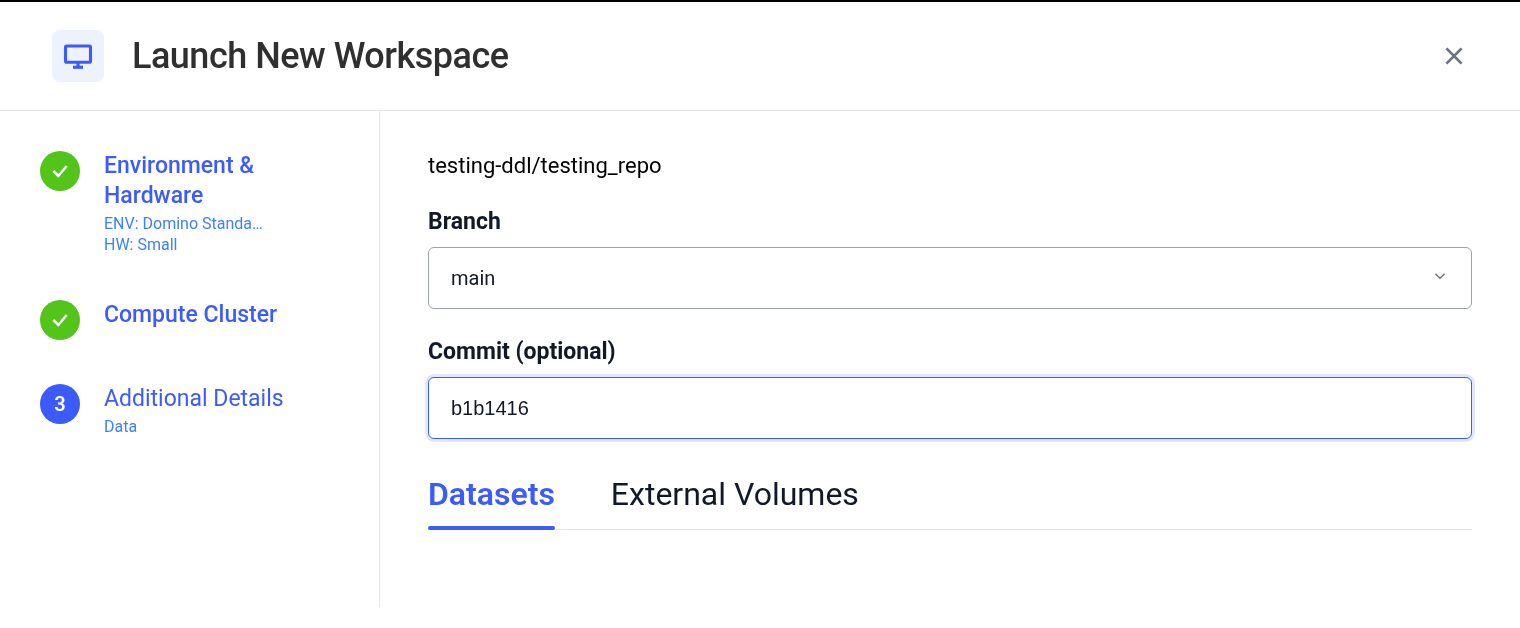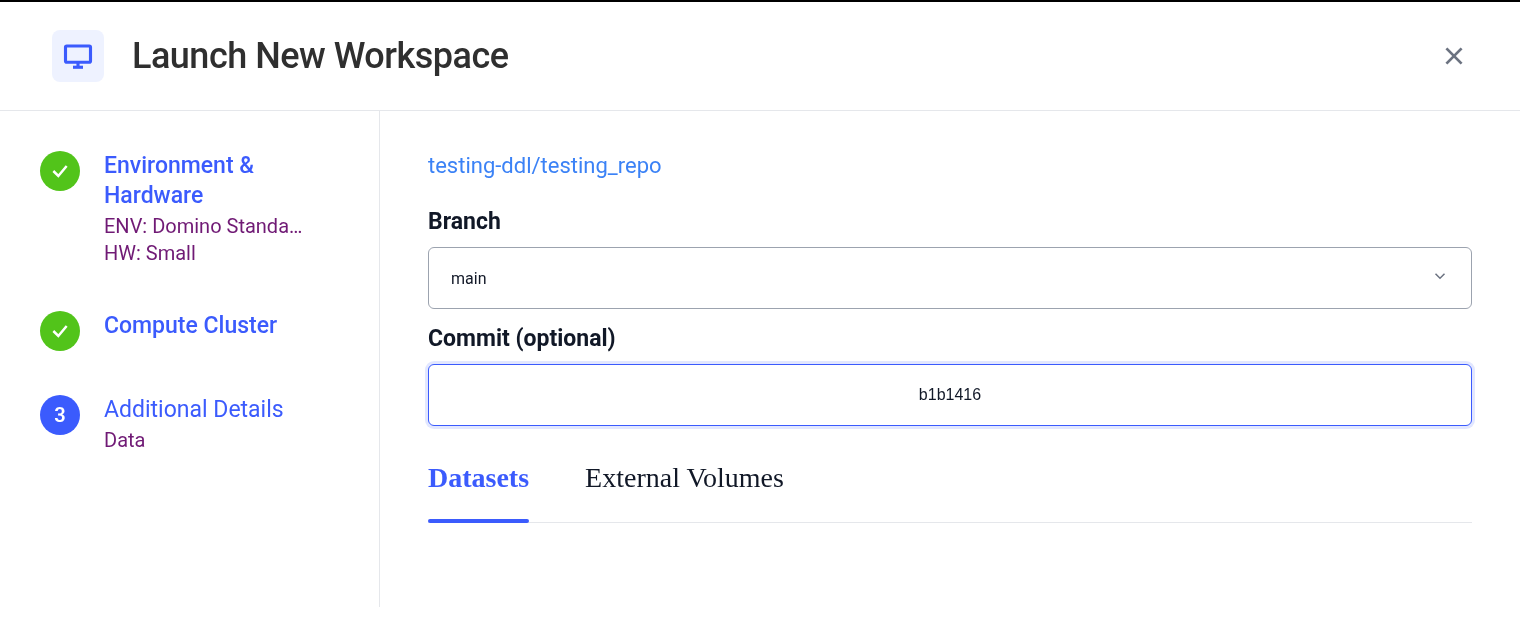--- a/index.html
+++ b/index.html
@@ -79,22 +79,22 @@
   .step-body { display:flex; flex-direction:column; min-width:0; }
   .step-title {
     font-size: 23px;
     font-weight: 500;
     color: #3b5bfd;
     line-height: 1.3;
     margin-bottom: 2px;
   }
   .step-title.active { font-weight: 400; }
   .step-sub {
-    font-size: 20px;
-    color: #701a75;
+    font-size: 16px;
+    color: #3b82f6;
     line-height: 1.35;
     white-space: nowrap;
     overflow: hidden;
     text-overflow: ellipsis;
     max-width: 260px;
   }
 
   
   .main {
     flex: 1;
@@ -102,64 +102,62 @@
     overflow: hidden;
   }
   .section-label {
     font-size: 23px;
     font-weight: 700;
     color: #111827;
     margin-bottom: 6px;
   }
   .section-value {
     font-size: 22px;
-    color: #3b82f6;
+    color: #000000;
     margin-bottom: 30px;
   }
-  .field-group { margin-bottom: 16px; }
+  .field-group { margin-bottom: 29px; }
   .select-wrap {
     position: relative;
     margin-top: 12px;
   }
   .select-box, .text-input {
     width: 100%;
     height: 62px;
     border: 1px solid #9ca3af;
     border-radius: 6px;
-    font-size: 16px;
+    font-size: 20px;
     padding: 0 22px;
     background: #fff;
     color: #111827;
     outline: none;
-    text-align: center;
   }
   .select-box {
     display:flex; align-items:center; justify-content:space-between;
     cursor: pointer;
   }
   .select-caret svg { width:18px; height:18px; stroke:#6b7280; stroke-width:2; fill:none; }
   .text-input.focused {
     border: 1px solid #3b5bfd;
     box-shadow: 0 0 0 3px rgba(59,91,253,0.15);
   }
 
   
   .tabs {
     display:flex;
     gap: 56px;
     margin-top: 36px;
     border-bottom: 1px solid #e5e7eb;
   }
   .tab {
-    font-size: 28px;
+    font-size: 32px;
     color: #111827;
-    padding-bottom: 28px;
+    padding-bottom: 16px;
     cursor: pointer;
     position: relative;
-    font-family: Liberation Serif, serif;
   }
   .tab.active {
     color: #3b5bfd;
     font-weight: 600;
   }
   .tab.active::after {
     content: "";
     position: absolute;
     left: 0; right: 0; bottom: -1px;
     height: 4px;

